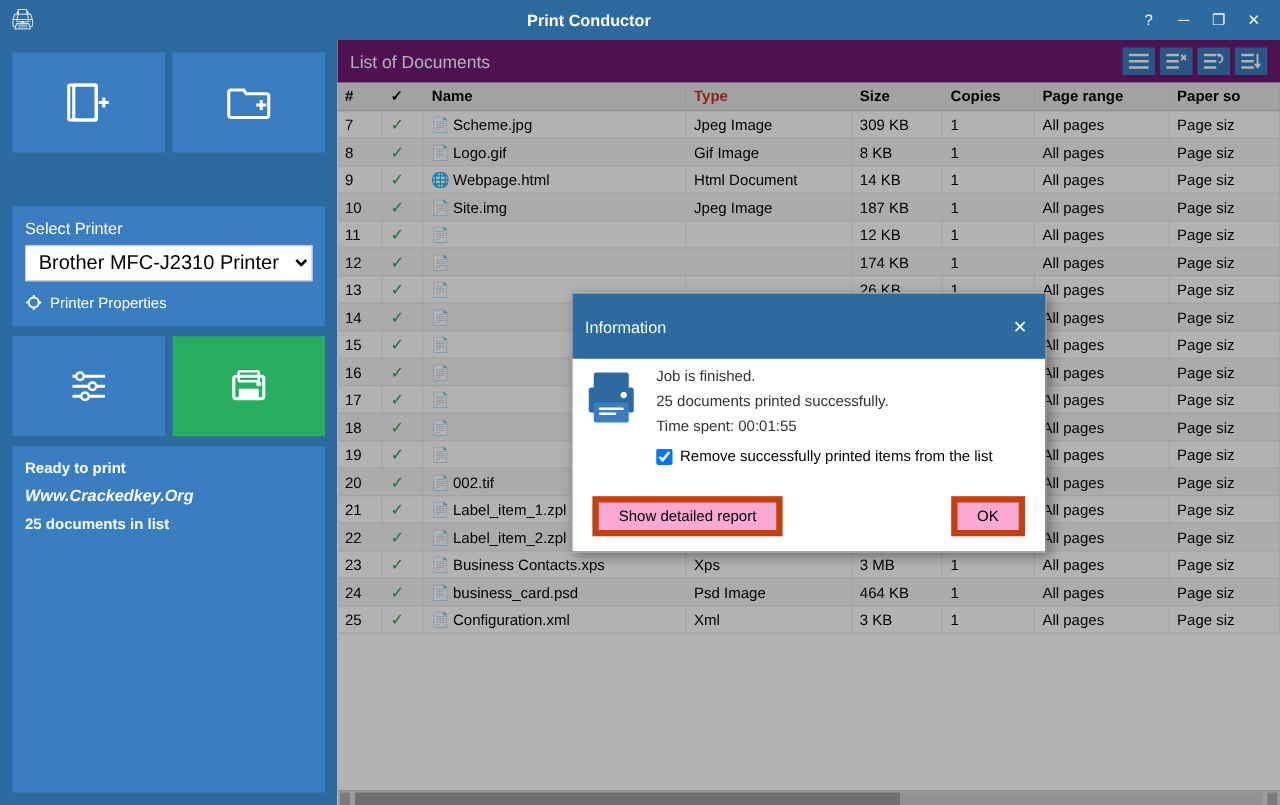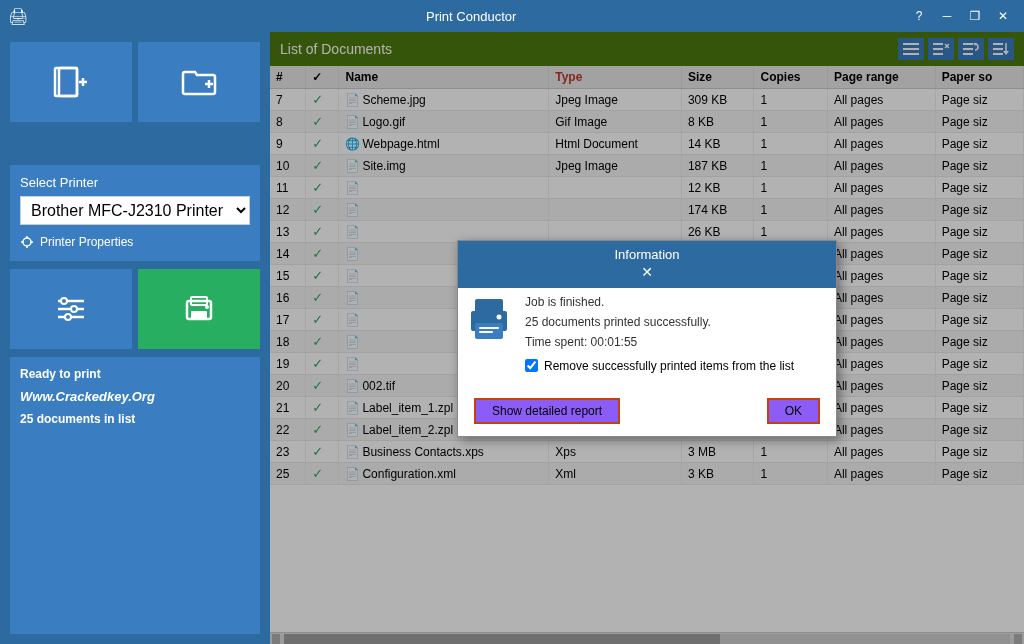--- a/index.html
+++ b/index.html
@@ -8,21 +8,21 @@
     
     .title-bar {
       background: #2d6aa0;
       height: 32px;
       display: flex;
       align-items: center;
       padding: 0 8px;
       color: white;
     }
     .title-bar-icon { margin-right: 8px; font-size: 16px; }
-    .title-bar-title { flex: 1; text-align: center; font-size: 13px; font-weight: normal; }
+    .title-bar-title { flex: 1; text-align: center; font-size: 13px; font-weight: bold; }
     .title-bar-controls { display: flex; gap: 2px; }
     .title-bar-btn {
       width: 26px; height: 22px;
       background: transparent;
       border: none;
       color: white;
       cursor: pointer;
       font-size: 12px;
       display: flex; align-items: center; justify-content: center;
     }
@@ -135,21 +135,21 @@
 
     
     .doc-list-area {
       flex: 1;
       background: white;
       display: flex;
       flex-direction: column;
     }
 
     .doc-list-header {
-      background: #4d7c0f;
+      background: #701a75;
       color: white;
       padding: 6px 10px;
       display: flex;
       align-items: center;
       justify-content: space-between;
     }
     .doc-list-title { font-size: 14px; }
     .doc-list-tools { display: flex; gap: 4px; }
     .tool-btn {
       background: #3a7dc0;
@@ -229,25 +229,24 @@
     .modal {
       background: white;
       border: 1px solid #888;
       box-shadow: 3px 3px 10px rgba(0,0,0,0.4);
       width: 380px;
     }
 
     .modal-header {
       background: #2d6aa0;
       color: white;
-      padding: 6px 10px;
+      padding: 16px 10px;
       display: flex;
       align-items: center;
       justify-content: space-between;
-      flex-direction: column;
     }
     .modal-title { font-size: 13px; }
     .modal-close {
       background: transparent;
       border: none;
       color: white;
       cursor: pointer;
       font-size: 14px;
       width: 20px; height: 20px;
       display: flex; align-items: center; justify-content: center;
@@ -279,22 +278,22 @@
     .modal-buttons {
       display: flex;
       gap: 8px;
       padding: 8px 16px 12px;
       justify-content: flex-start;
       align-items: center;
     }
 
     .modal-btn {
       padding: 4px 16px;
-      border: 2px solid #c2410c;
-      background: #8b5cf6;
+      border: 5px solid #c2410c;
+      background: #f9a8d4;
       cursor: pointer;
       font-size: 12px;
     }
     .modal-btn.ok {
       margin-left: auto;
       min-width: 50px;
     }
   </style>
 </head>
 <body>
@@ -594,20 +593,30 @@
       <td>23</td>
       <td><span class="check-green">✓</span></td>
       <td><span class="file-icon">📄</span>Business Contacts.xps</td>
       <td>Xps</td>
       <td>3 MB</td>
       <td>1</td>
       <td>All pages</td>
       <td>Page siz</td>
     </tr>
             <tr>
+      <td>24</td>
+      <td><span class="check-green">✓</span></td>
+      <td><span class="file-icon">📄</span>business_card.psd</td>
+      <td>Psd Image</td>
+      <td>464 KB</td>
+      <td>1</td>
+      <td>All pages</td>
+      <td>Page siz</td>
+    </tr>
+            <tr>
       <td>25</td>
       <td><span class="check-green">✓</span></td>
       <td><span class="file-icon">📄</span>Configuration.xml</td>
       <td>Xml</td>
       <td>3 KB</td>
       <td>1</td>
       <td>All pages</td>
       <td>Page siz</td>
     </tr>
           </tbody>

